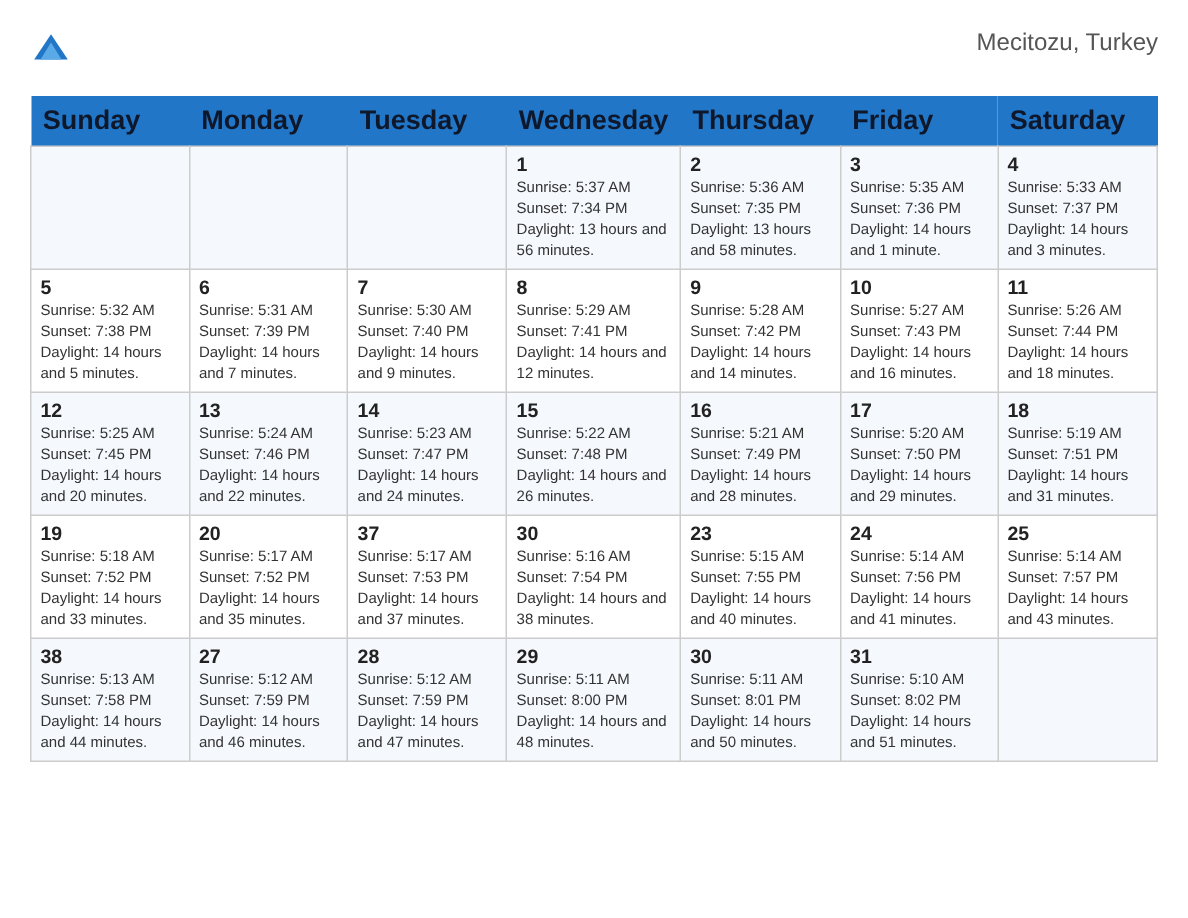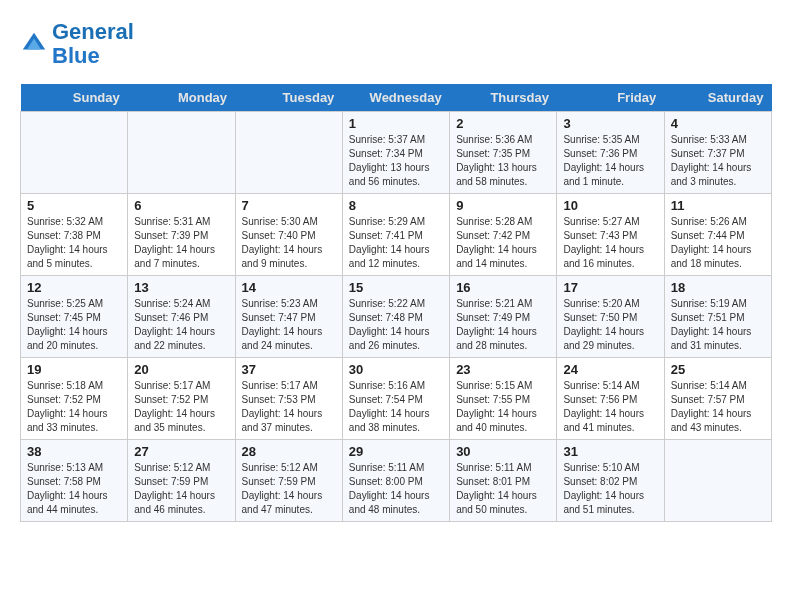--- a/index.html
+++ b/index.html
@@ -46,24 +46,24 @@
       font-size: 16px;
       color: #555;
     }
     table {
       width: 100%;
       border-collapse: collapse;
       font-size: 11px;
     }
     thead tr th {
       background-color: #2176c7;
-      color: #e5e5e5;
-      text-align: right;
+      color: #0f172a;
+      text-align: left;
       padding: 6px 8px;
-      font-size: 13px;
+      font-size: 18px;
       font-weight: bold;
     }
     tbody tr td {
       border: 1px solid #ccc;
       vertical-align: top;
       padding: 4px 6px;
       min-height: 80px;
       width: 14.28%;
     }
     tbody tr:nth-child(odd) td {
@@ -89,26 +89,23 @@
   </style>
 </head>
 <body>
 
 <div class="header">
   <div class="logo">
     <svg class="logo-icon" viewBox="0 0 40 40">
       <polygon points="20,4 36,28 4,28" fill="#2176c7"></polygon>
       <polygon points="20,12 30,28 10,28" fill="#5aaae8"></polygon>
     </svg>
-    <div class="logo-text">
-      <div><span>General</span></div>
-      <div><span style="color:#2176c7">Blue</span></div>
-    </div>
   </div>
   <div class="title-block">
+    <div class="location">Mecitozu, Turkey</div>
   </div>
 </div>
 
 <table>
   <thead>
     <tr>
     <th>Sunday</th>
         <th>Monday</th>
         <th>Tuesday</th>
         <th>Wednesday</th>

